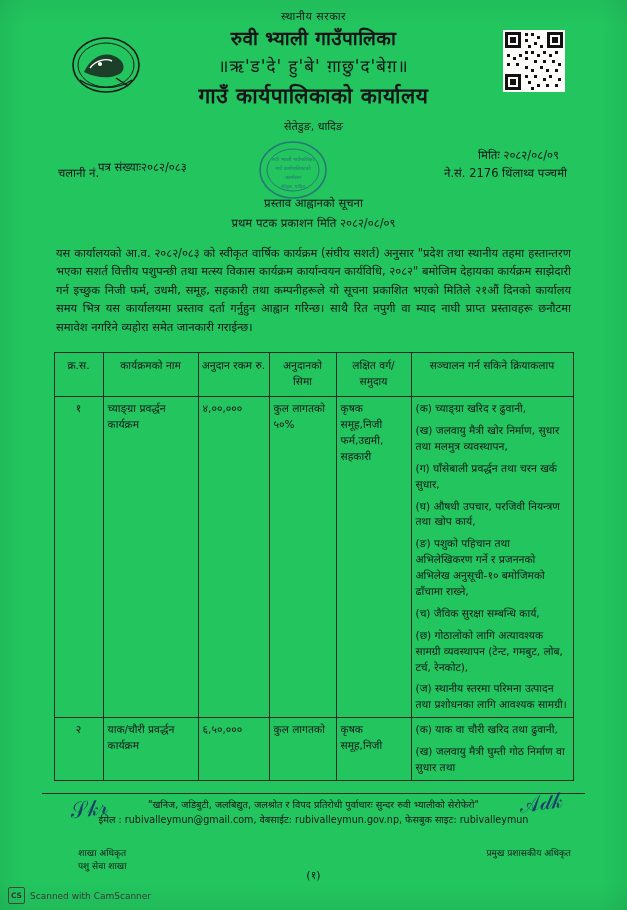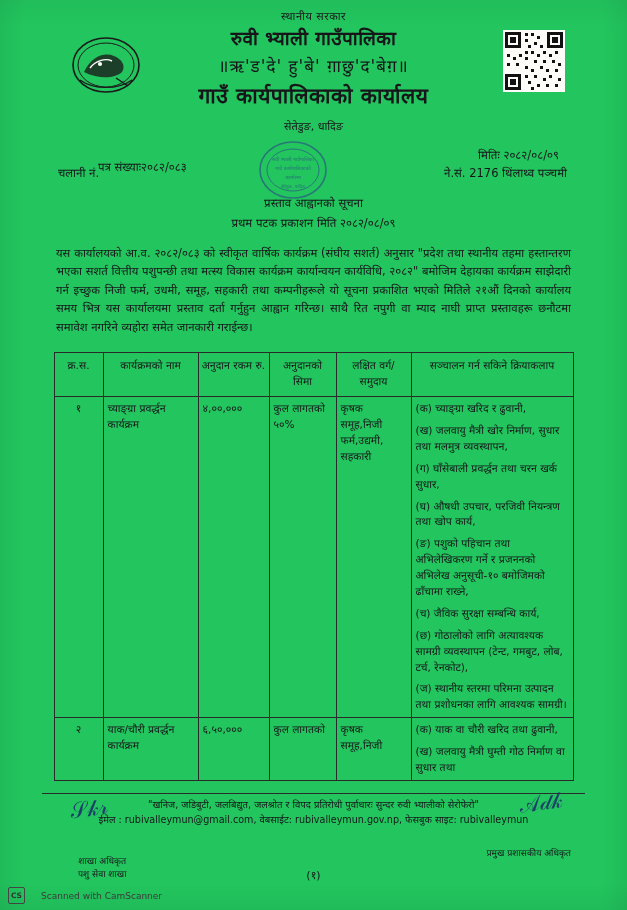--- a/index.html
+++ b/index.html
@@ -114,34 +114,34 @@
   .footer{
     margin:4px 44px 0 44px;
     font-size:9.6px;
     text-align:center;
     line-height:1.55;
   }
   .sig-area{
     position:relative;height:58px;margin-top:2px;
   }
   .sig-left{
-    position:absolute;left:78px;top:24px;font-size:9px;text-align:center;
+    position:absolute;left:78px;top:16px;font-size:9px;text-align:center;
   }
   .sig-right{
     position:absolute;right:56px;top:16px;font-size:9px;text-align:right;
   }
   .sig-ink{
     position:absolute;font-family:"DejaVu Serif",serif;color:#1b2a6b;
     font-size:22px;transform:rotate(-8deg);opacity:.85;
   }
   .pageno{
     position:absolute;bottom:28px;left:0;right:0;text-align:center;font-size:11px;
   }
   .cam{
-    position:absolute;left:8px;bottom:6px;display:flex;align-items:center;gap:16px;
+    position:absolute;left:8px;bottom:6px;display:flex;align-items:center;gap:5px;
     font-size:9px;color:#3a3a3a;
   }
   .cam .badge{
     width:15px;height:15px;border:1.2px solid #444;border-radius:2px;
     display:flex;align-items:center;justify-content:center;
     font-size:7.5px;font-weight:bold;color:#333;
   }
 </style>
 </head>
 <body>

